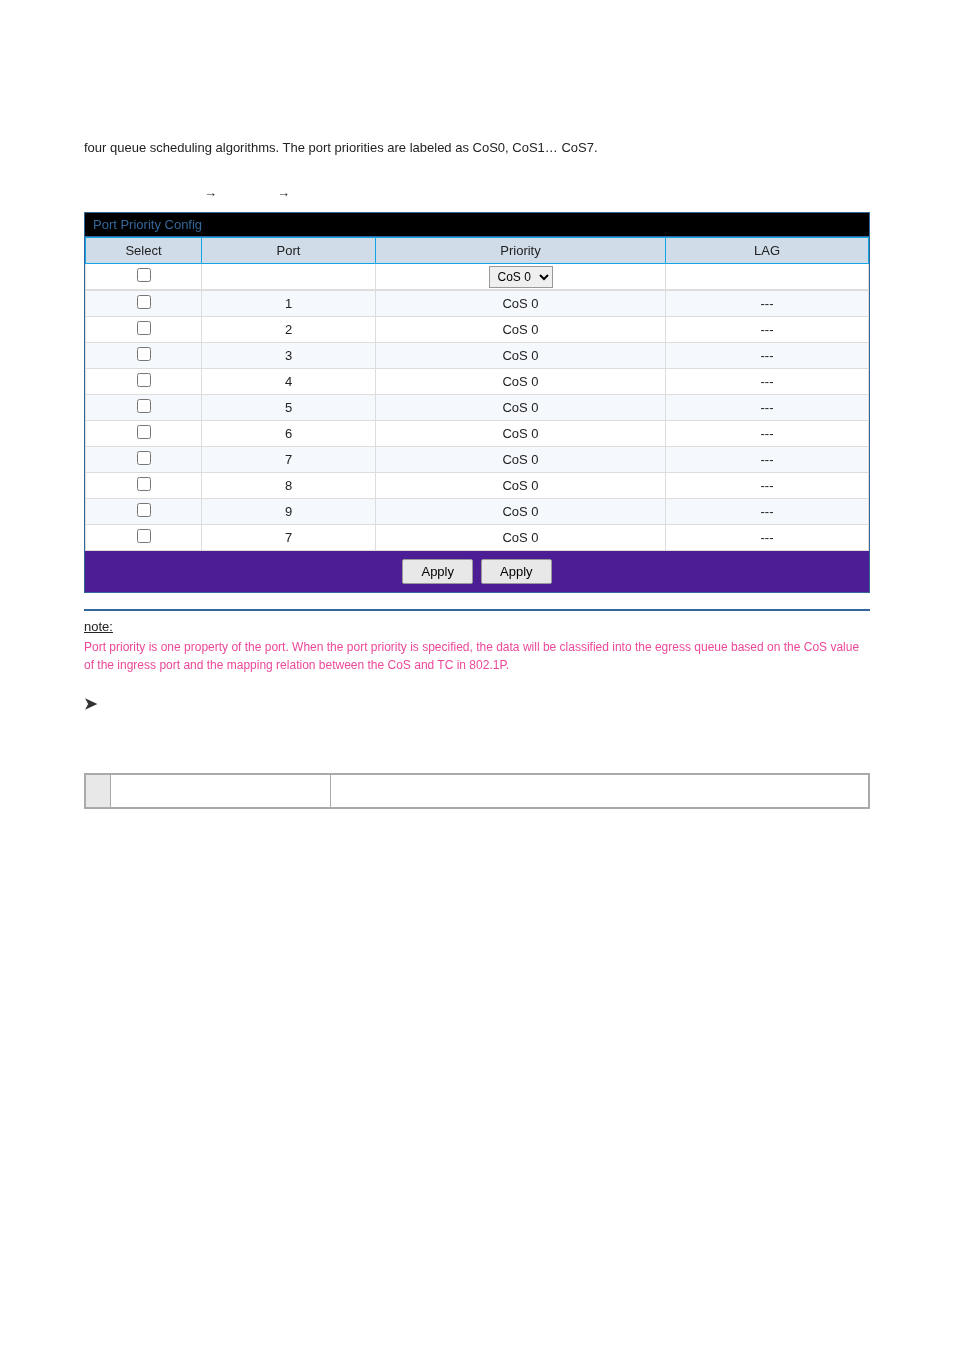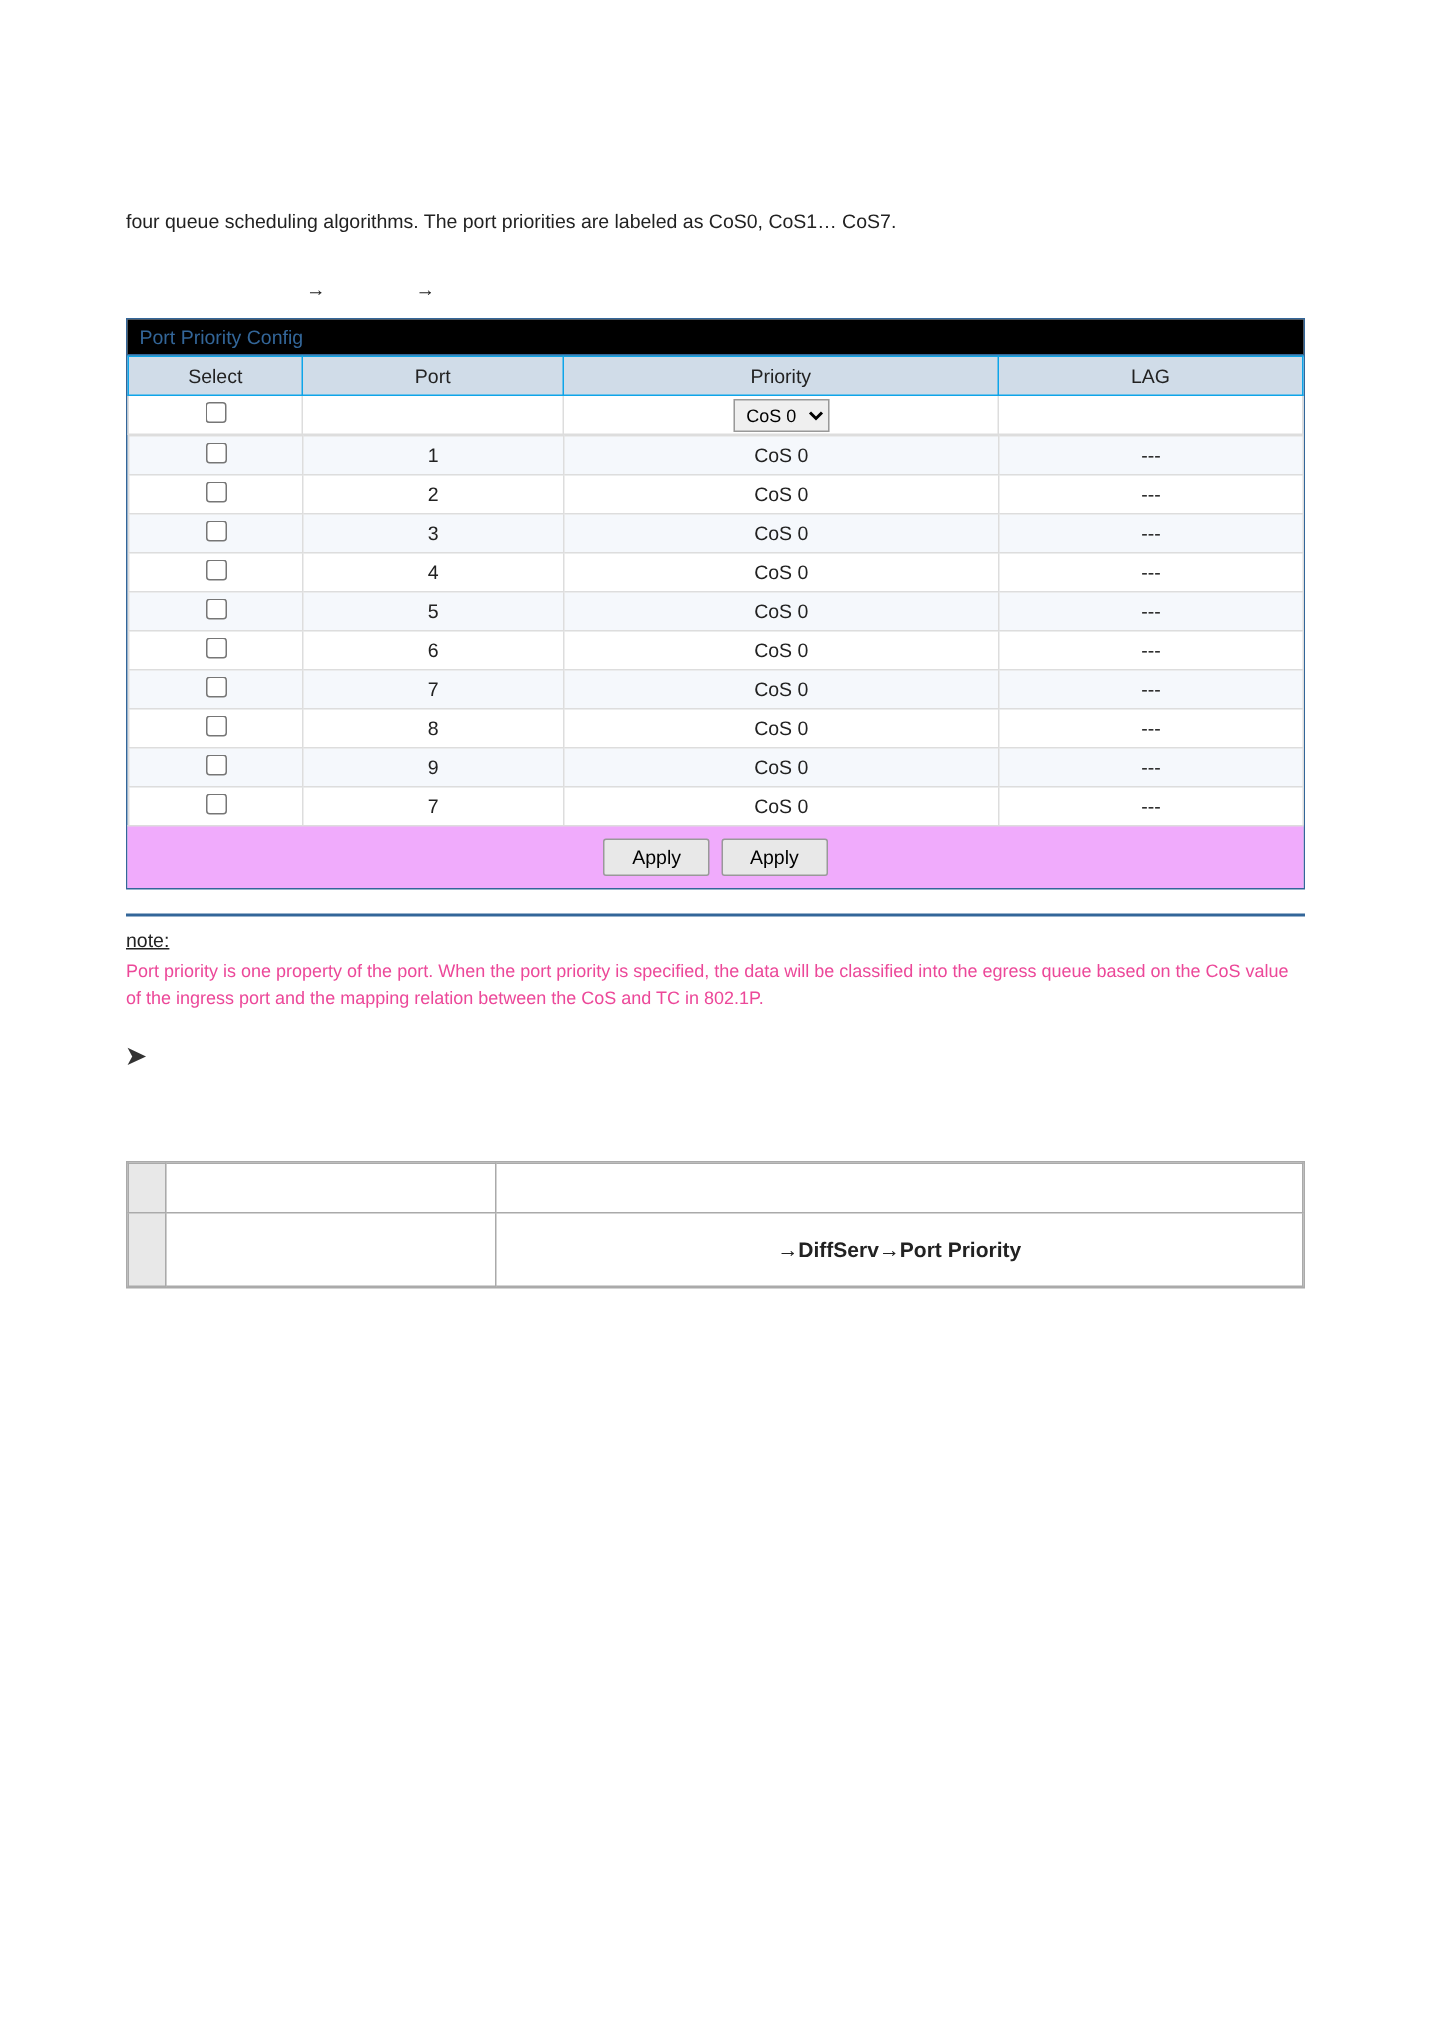--- a/index.html
+++ b/index.html
@@ -64,21 +64,21 @@
       padding: 2px 4px;
       border: 1px solid #999;
     }
 
     .btn-row {
       display: flex;
       justify-content: center;
       gap: 8px;
       padding: 8px 0;
       border-top: 1px solid #ddd;
-      background: #f0abfc;
+      background: #4c1d95;
     }
 
     .btn {
       padding: 4px 18px;
       font-size: 13px;
       background: #e8e8e8;
       border: 1px solid #999;
       cursor: pointer;
       border-radius: 2px;
     }
@@ -330,24 +330,17 @@
   <div class="arrow-indicator">➤</div>
 
   <div class="bottom-table-section">
     <table class="bottom-table">
       <tbody>
           <tr>
         <td></td>
         <td></td>
         <td></td>
       </tr>
-      <tr>
-        <td></td>
-        <td></td>
-        <td>
-          <span class="diffserv-label">→DiffServ→Port  Priority</span>
-        </td>
-      </tr>
     </tbody>
       </table>
   </div>
 
 </div>
 
 </body></html>

